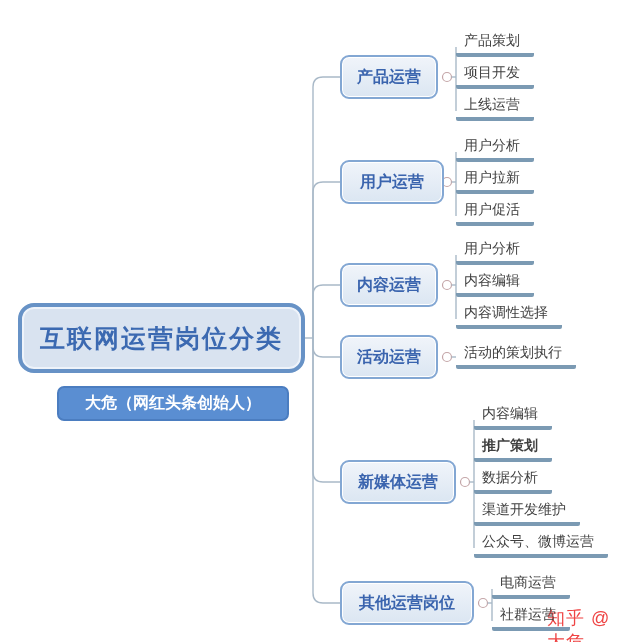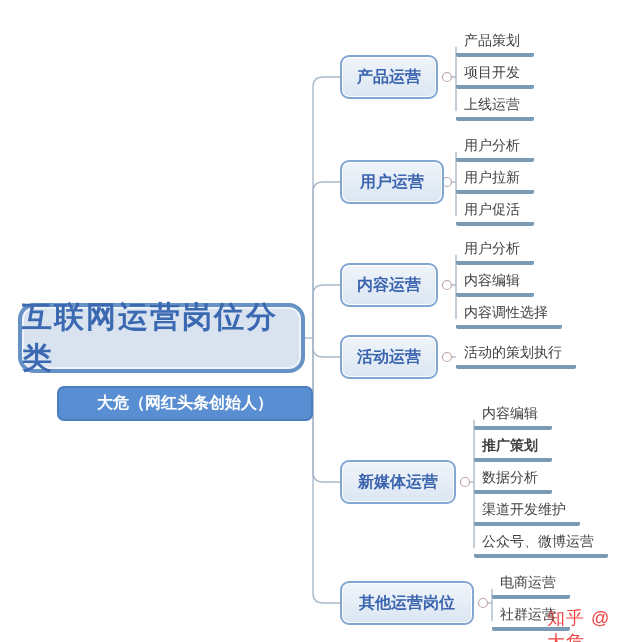--- a/index.html
+++ b/index.html
@@ -8,25 +8,25 @@
     font-family:"Liberation Sans","DejaVu Sans",sans-serif;
   }
   .canvas{position:absolute;inset:0;}
   svg.connectors{position:absolute;left:0;top:0;z-index:0;}
   .tree-path{fill:none;stroke:#a9b9c8;stroke-width:1.4;}
   .toggle-circle{fill:#ffffff;stroke:#c4a6a8;stroke-width:1.2;}
   .central-topic{
     position:absolute;left:18px;top:303px;width:287px;height:70px;box-sizing:border-box;
     background:#d9e3f0;border:4px solid #6792c6;border-radius:16px;
     display:flex;align-items:center;justify-content:center;
-    font-size:30px;font-weight:bold;color:#3b69b1;letter-spacing:2px;z-index:3;
+    font-size:25px;font-weight:bold;color:#3b69b1;letter-spacing:2px;z-index:3;
     box-shadow:inset 0 0 0 2px #eef3fa;
   }
   .author-badge{
-    position:absolute;left:57px;top:386px;width:256px;height:35px;box-sizing:border-box;
+    position:absolute;left:57px;top:386px;width:232px;height:35px;box-sizing:border-box;
     background:#5a8ed2;border:2px solid #4b7dc0;border-radius:7px;
     display:flex;align-items:center;justify-content:center;
     font-size:16px;font-weight:bold;color:#ffffff;z-index:3;
   }
   .branch-topic{
     position:absolute;box-sizing:border-box;height:44px;
     background:linear-gradient(180deg,#f0f4fa 0%,#dbe6f2 100%);
     border:2px solid #83a7d3;border-radius:9px;
     display:flex;align-items:center;justify-content:center;
     font-size:16px;font-weight:bold;color:#3a64ae;z-index:3;

